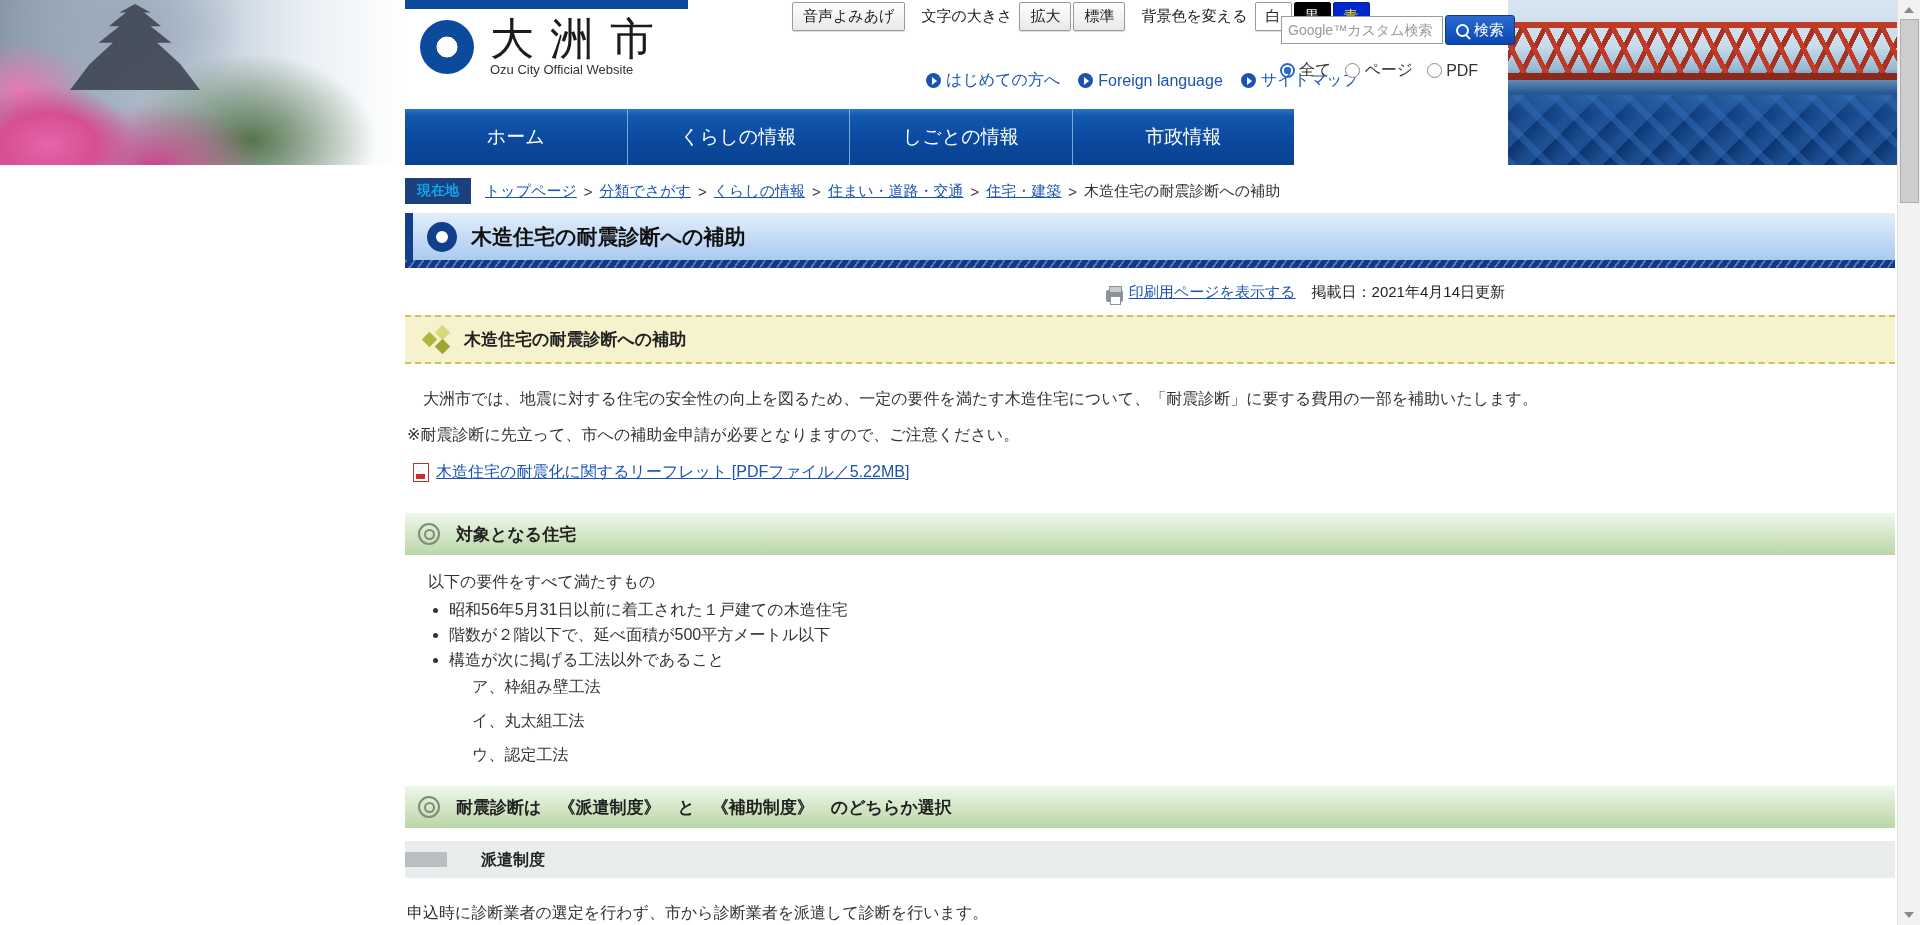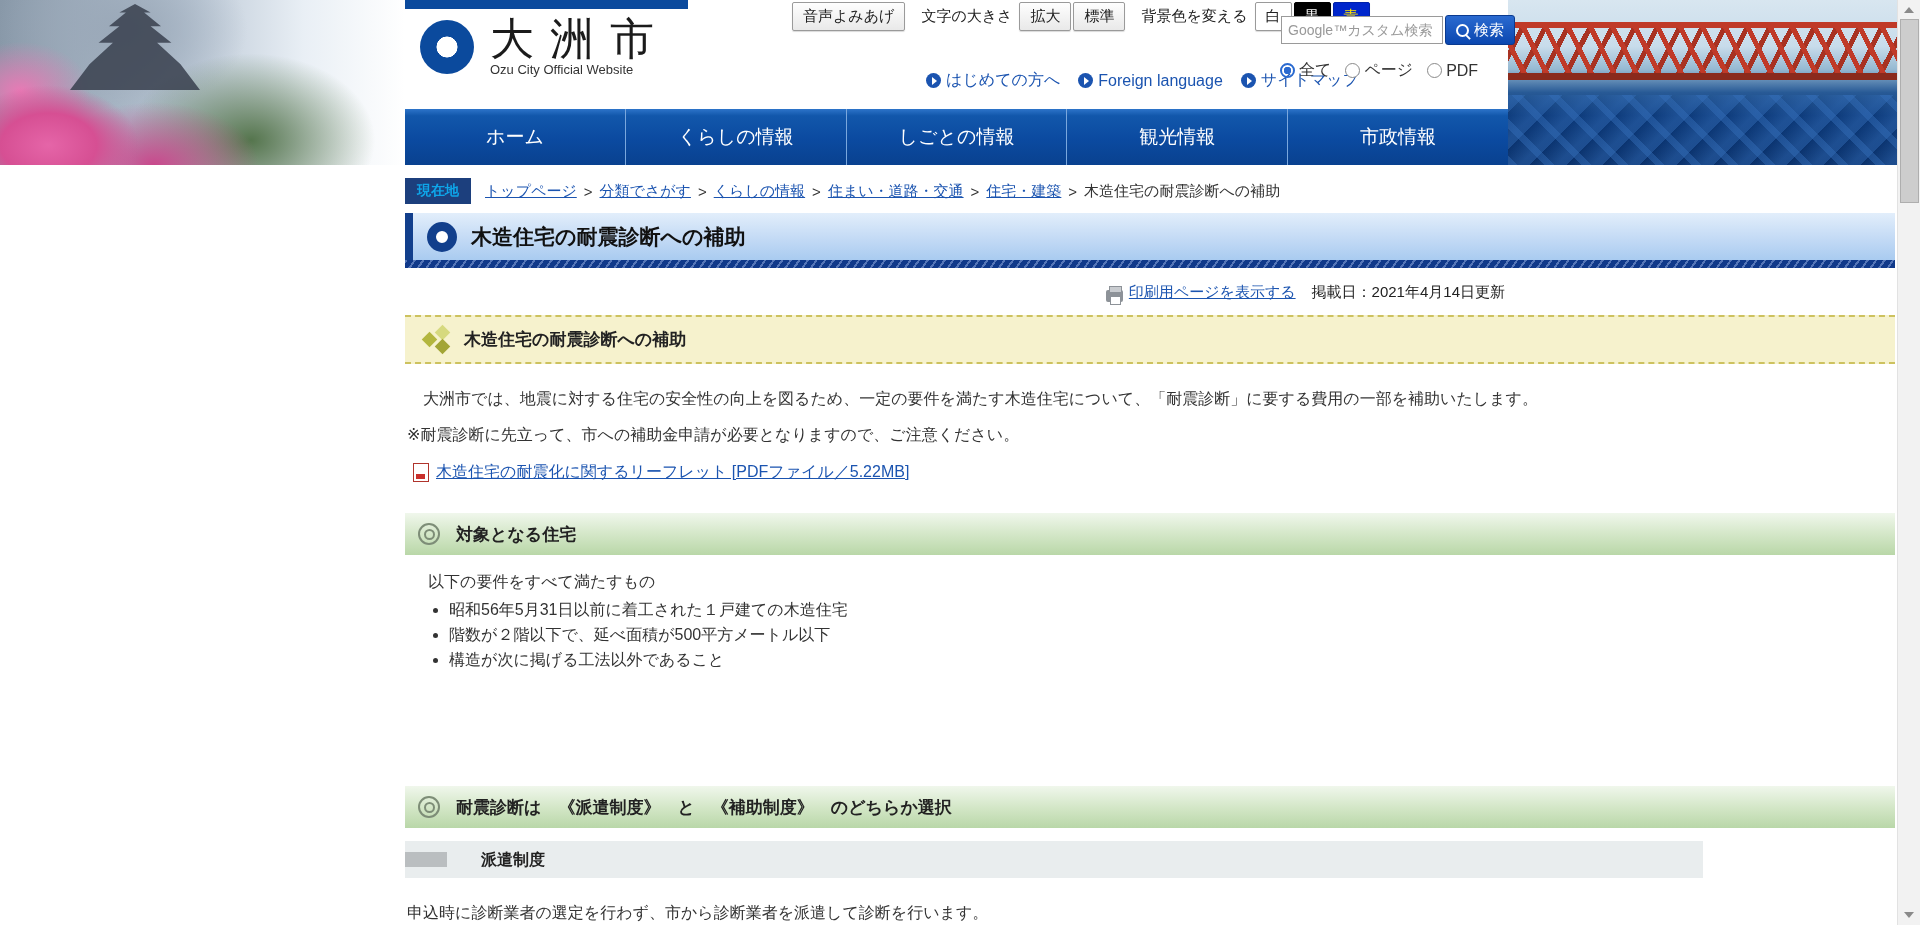--- a/index.html
+++ b/index.html
@@ -62,21 +62,21 @@
   .arrow-circle{width:15px;height:15px;border-radius:50%;background:var(--link-blue,#0b52b5);display:inline-block;position:relative;margin-right:5px;}
   .arrow-circle::after{content:"";position:absolute;left:6px;top:4px;border-left:5px solid #fff;border-top:4px solid rgba(0,0,0,0);border-bottom:4px solid rgba(0,0,0,0);}
 
   .scopes{position:absolute;left:1280px;top:60px;display:flex;gap:14px;font-size:16px;color:#333;align-items:center;}
   .scope{display:flex;align-items:center;gap:4px;}
   .radio{width:13px;height:13px;border:1px solid #8a8a8a;border-radius:50%;background:#fff;display:inline-block;}
   .radio.sel{border:2px solid #2a6ad0;width:11px;height:11px;
     background:radial-gradient(circle,#2a6ad0 0 3.5px,rgba(0,0,0,0) 4px);}
 
   
-  .nav{position:absolute;left:405px;top:109px;width:1103px;height:56px;display:flex;
+  .nav{position:absolute;left:405px;top:109px;width:889px;height:56px;display:flex;
     background:linear-gradient(180deg,#2d74c9 0%,#1257ab 12%,#0b4aa0 55%,#09418f 100%);}
   .nav-item{flex:1;display:flex;align-items:center;justify-content:center;color:#fff;font-size:19px;cursor:pointer;}
   .nav-item + .nav-item{border-left:1px solid #7aa7dd;}
 
   
   .breadcrumb{position:absolute;left:405px;top:178px;display:flex;align-items:center;font-size:15px;white-space:nowrap;}
   .crumb-badge{background:var(--badge-navy,#1c3f7d);color:#0ea5e9;font-weight:bold;font-size:14px;padding:4px 12px;margin-right:14px;}
   .crumb-link{color:var(--link-blue,#1b54b0);text-decoration:underline;}
   .crumb-sep{margin:0 7px;color:#333;}
   .crumb-current{color:#333;}
@@ -128,21 +128,21 @@
   .green-heading{font-size:17px;font-weight:bold;color:#222;margin-left:16px;white-space:pre;}
 
   .intro{position:absolute;left:428px;top:572px;font-size:16px;color:#333;}
   .bullets{position:absolute;left:433px;top:598px;margin:0;padding:0;list-style:none;font-size:16px;color:#333;}
   .bullets li{display:flex;align-items:center;height:25px;}
   .bullet-dot{width:5px;height:5px;border-radius:50%;background:#333;margin-right:11px;flex:none;}
   .sub-items{position:absolute;left:472px;top:676px;font-size:16px;color:#333;}
   .sub-items div{height:34px;line-height:22px;}
 
   
-  .gray-bar{position:absolute;left:405px;top:841px;width:1298px;height:37px;background:var(--subsection-gray,#e9edee);}
+  .gray-bar{position:absolute;left:405px;top:841px;width:1490px;height:37px;background:var(--subsection-gray,#e9edee);}
   .gray-marker{position:absolute;left:0;top:11px;width:42px;height:15px;background:#babec0;}
   .gray-heading{position:absolute;left:76px;top:0;line-height:37px;font-size:16px;font-weight:bold;color:#222;}
 
   
   .scrollbar{position:absolute;right:0;top:0;width:23px;height:925px;background:#f2f2f2;border-left:1px solid #e2e2e2;box-sizing:border-box;}
   .sb-up{position:absolute;left:6px;top:7px;width:0;height:0;border-left:5px solid rgba(0,0,0,0);border-right:5px solid rgba(0,0,0,0);border-bottom:6px solid #8a8a8a;}
   .sb-down{position:absolute;left:6px;bottom:7px;width:0;height:0;border-left:5px solid rgba(0,0,0,0);border-right:5px solid rgba(0,0,0,0);border-top:6px solid #8a8a8a;}
   .sb-thumb{position:absolute;left:2px;top:19px;width:17px;height:182px;background:#cdcdcd;border:1px solid #aeaeae;}
 </style>
 </head>
@@ -213,21 +213,20 @@
     <span class="scope">
       <span class="radio"></span>
       <span>PDF</span>
     </span>
   </div>
 
   <div class="nav">
     <div class="nav-item">ホーム</div>
     <div class="nav-item">くらしの情報</div>
     <div class="nav-item">しごとの情報</div>
-    <div class="nav-item">観光情報</div>
     <div class="nav-item">市政情報</div>
   </div>
 
   <div class="breadcrumb">
     <span class="crumb-badge">現在地</span>
     <a class="crumb-link" href="#">トップページ</a>
     <span class="crumb-sep">&gt;</span>
     <a class="crumb-link" href="#">分類でさがす</a>
     <span class="crumb-sep">&gt;</span>
     <a class="crumb-link" href="#">くらしの情報</a>
@@ -282,20 +281,25 @@
     </li>
     <li>
       <span class="bullet-dot"></span>
       <span>階数が２階以下で、延べ面積が500平方メートル以下</span>
     </li>
     <li>
       <span class="bullet-dot"></span>
       <span>構造が次に掲げる工法以外であること</span>
     </li>
   </ul>
+  <div class="sub-items">
+    <div>ア、枠組み壁工法</div>
+    <div>イ、丸太組工法</div>
+    <div>ウ、認定工法</div>
+  </div>
 
   <div class="green-bar g2">
     <span class="dbl-circle">
         <i></i>
       </span>
     <span class="green-heading">耐震診断は　《派遣制度》　と　《補助制度》　のどちらか選択</span>
   </div>
   <div class="gray-bar">
     <span class="gray-marker"></span>
     <span class="gray-heading">派遣制度</span>

